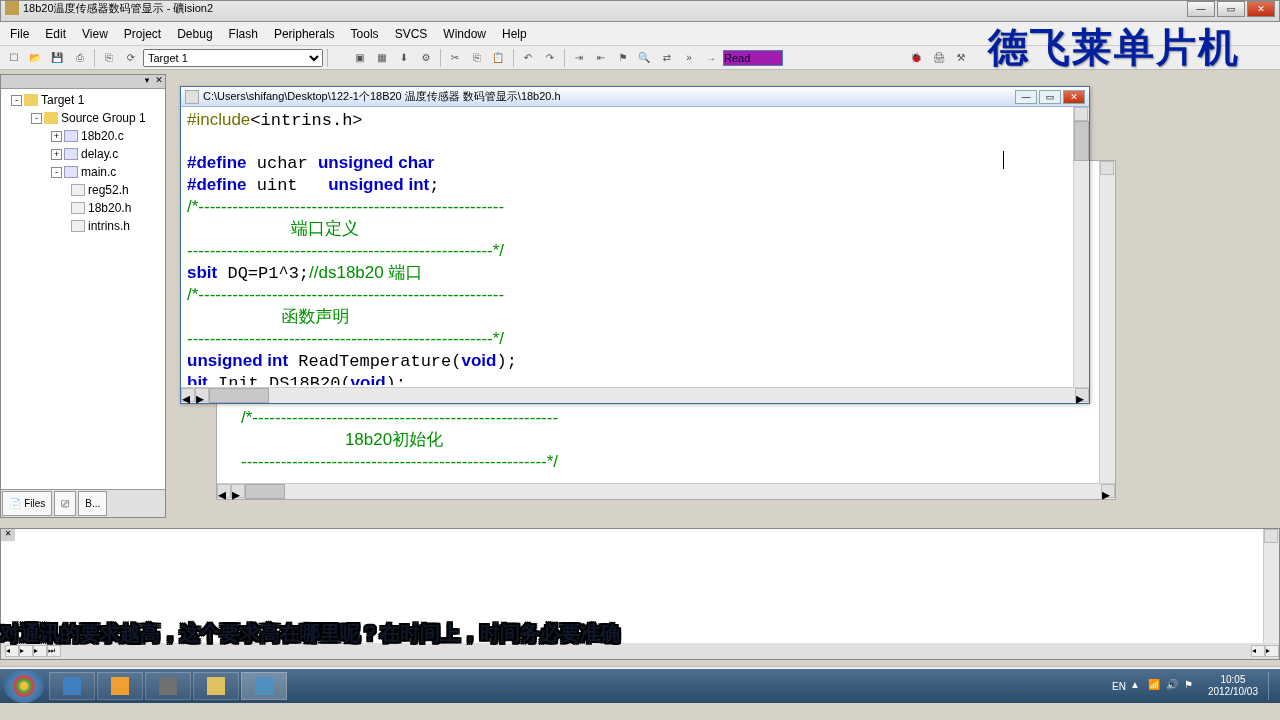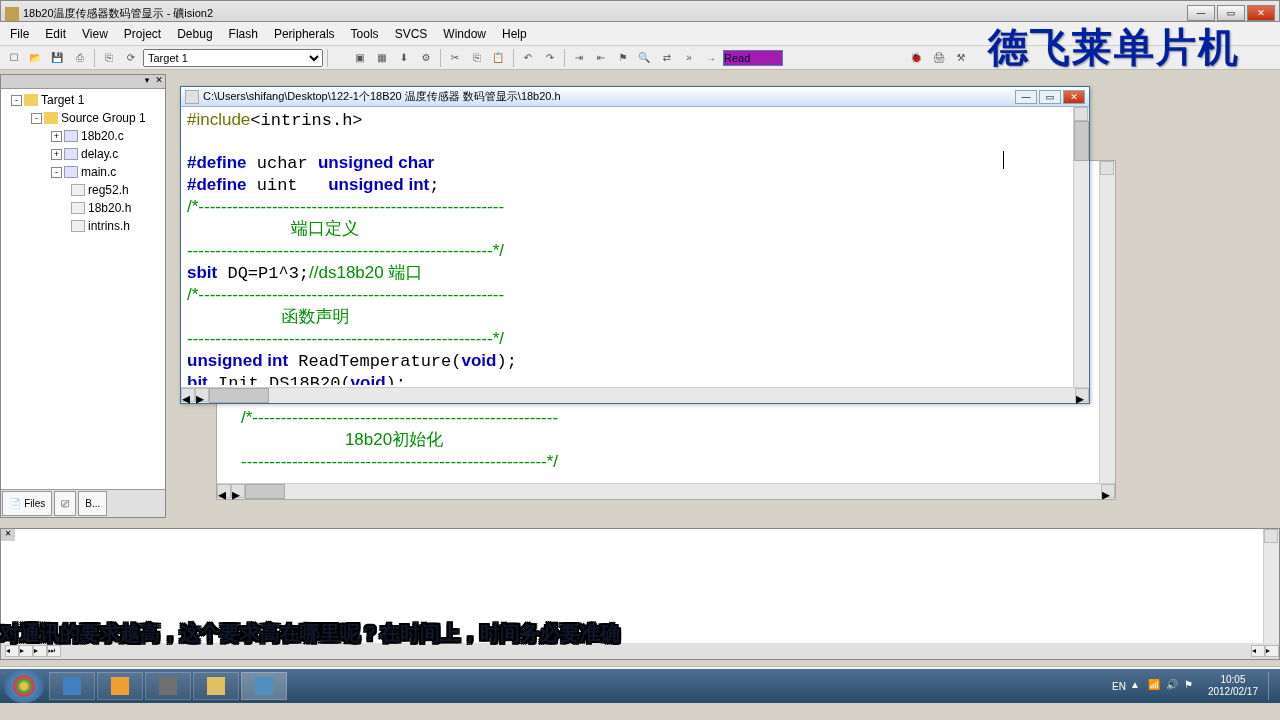--- a/index.html
+++ b/index.html
@@ -1,18 +1,18 @@
 <!DOCTYPE html>
 <html><head>
 <meta charset="utf-8">
 <style>
 * { margin: 0; padding: 0; box-sizing: border-box; font-family: "Microsoft YaHei", Tahoma, sans-serif; }
 body { width: 1280px; height: 720px; background: #d6d2c7; overflow: hidden; position: relative; }
 
-.titlebar { height: 22px; background: linear-gradient(#e8e8e8,#d8d8d8); display: flex; align-items: flex-end; padding: 0 4px; border: 1px solid #888; font-size: 11px; }
+.titlebar { height: 22px; background: linear-gradient(#e8e8e8,#d8d8d8); display: flex; align-items: flex-start; padding: 0 4px; border: 1px solid #888; font-size: 11px; }
 .titlebar .icon { width: 14px; height: 14px; background: #c0a050; margin-right: 4px; }
 .titlebar .spacer { flex: 1; }
 .titlebar button { width: 28px; height: 16px; margin-left: 2px; font-size: 9px; border: 1px solid #888; background: linear-gradient(#f8f8f8,#d0d0d0); }
 .titlebar .close { background: linear-gradient(#e07050,#c03010); color: #fff; }
 
 .menubar { height: 24px; background: #f0f0f0; display: flex; align-items: center; padding: 0 2px; border-bottom: 1px solid #ccc; font-size: 12px; }
 .menubar span { padding: 2px 8px; cursor: default; }
 
 .toolbar { height: 24px; background: #eee; border-bottom: 1px solid #bbb; display: flex; align-items: center; padding: 0 4px; gap: 2px; position: relative; }
 .toolbar .btn { width: 20px; height: 18px; border: 1px solid transparent; background: #eee; display: inline-flex; align-items: center; justify-content: center; font-size: 10px; color: #555; }
@@ -296,17 +296,17 @@
       <div style="width:18px;height:18px;background:#5090c0"></div>
     </div>
   <div class="tray">
     <span>EN</span>
     <div class="ic">▲</div>
     <div class="ic">📶</div>
     <div class="ic">🔊</div>
     <div class="ic">⚑</div>
     <div class="clock">
         <div>10:05</div>
-        <div>2012/02/17</div>
+        <div>2012/10/03</div>
       </div>
     <div style="width:8px;height:28px;border-left:1px solid rgba(255,255,255,.3)"></div>
   </div>
 </div>
 
 </body></html>

